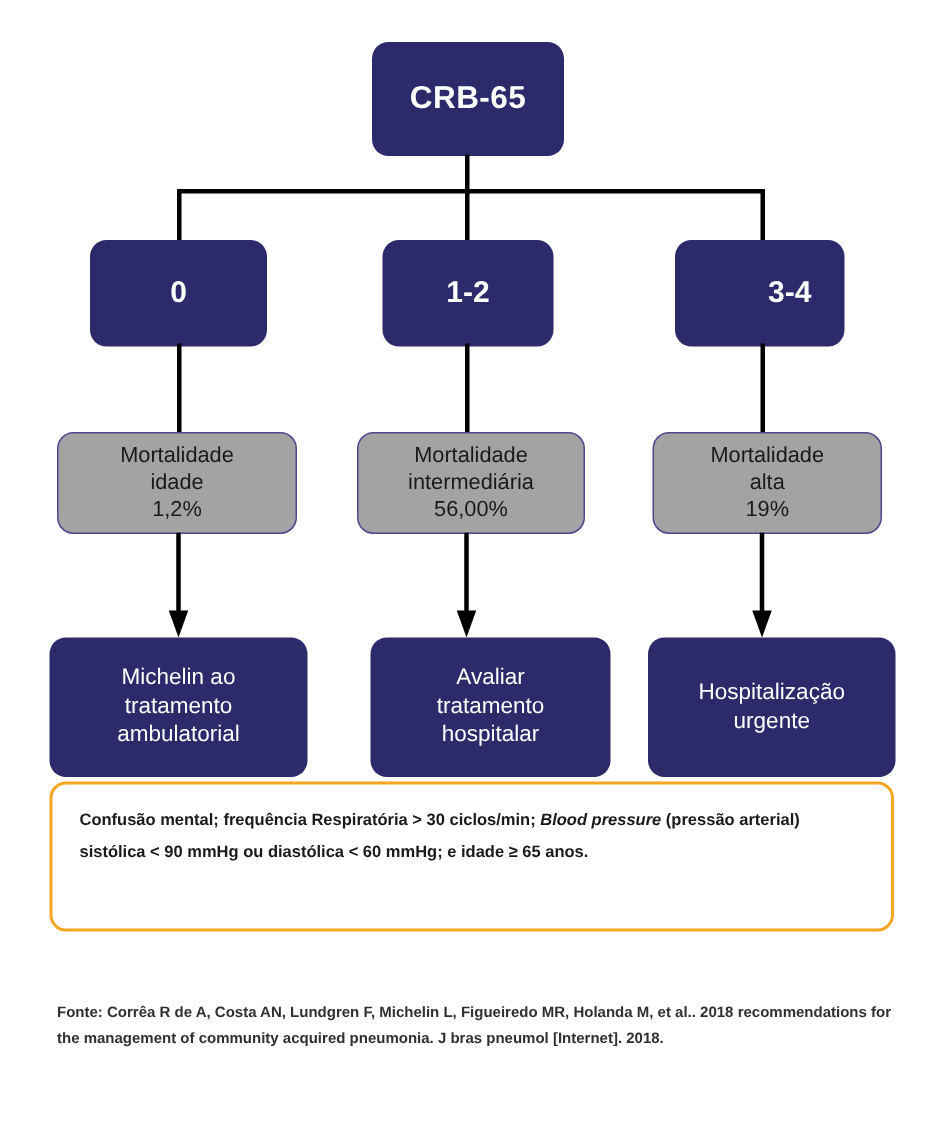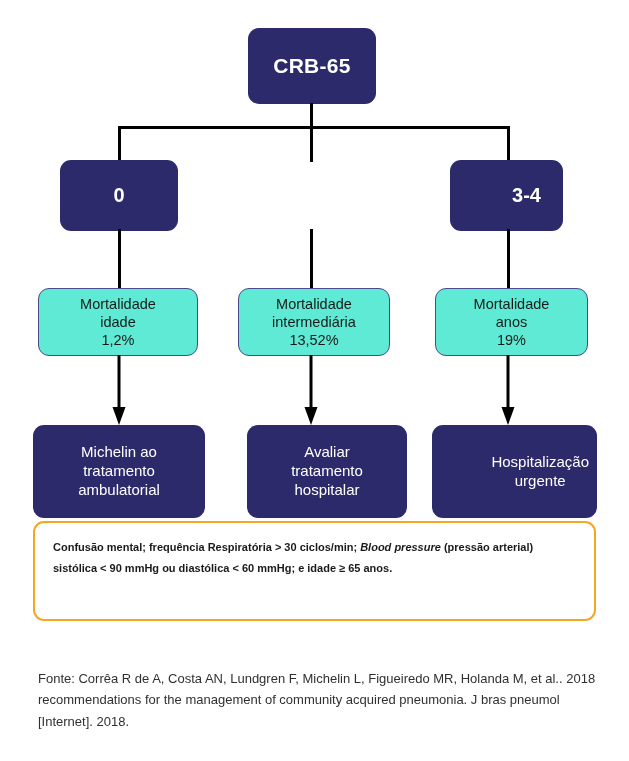--- a/index.html
+++ b/index.html
@@ -32,21 +32,21 @@
     line-height: 1.25;
   }
 
   .node-filled {
     background: #2C2A6B;
     color: #ffffff;
     border-radius: 11px;
   }
 
   .node-outline {
-    background: #5eead4;
+    background: #a3a3a3;
     color: #1a1a1a;
     border: 1.6px solid #4B4A8E;
     border-radius: 11px;
   }
 
   
   .root {
     left: 248px;
     top: 28px;
     width: 128px;
@@ -81,21 +81,21 @@
 
   
   .action {
     top: 425px;
     height: 93px;
     font-size: 15px;
     padding: 0 8px;
   }
   .action-1 { left: 33px;  width: 172px; }
   .action-2 { left: 247px; width: 160px; }
-  .action-3 { left: 432px; width: 165px; justify-content: flex-end; }
+  .action-3 { left: 432px; width: 165px; }
 
   
   .line {
     position: absolute;
     background: #000000;
   }
   .vline { width: 3px; }
   .hline { height: 3px; }
 
   
@@ -138,69 +138,73 @@
     color: #1a1a1a;
   }
   .legend em { font-style: italic; }
 
   
   .source {
     position: absolute;
     left: 38px;
     top: 668px;
     width: 570px;
-    font-size: 13px;
+    font-size: 10px;
     line-height: 1.65;
     color: #303030;
+    font-weight: bold;
   }
 </style>
 </head>
 <body>
 
 <div id="chart">
 
   <div class="node node-filled root">
     <span>CRB-65</span>
   </div>
 
   <div class="line vline stem-root"></div>
   <div class="line hline bus"></div>
   <div class="line vline drop-a"></div>
   <div class="line vline drop-b"></div>
   <div class="line vline drop-c"></div>
 
   <div class="node node-filled score score-0">
     <span>0</span>
   </div>
+  <div class="node node-filled score score-12">
+    <span>1-2</span>
+  </div>
   <div class="node node-filled score score-34">
     <span>3-4</span>
   </div>
 
   <div class="line vline link-a"></div>
   <div class="line vline link-b"></div>
   <div class="line vline link-c"></div>
 
   <div class="node node-outline mort mort-low">
     <div>
       <div>Mortalidade</div>
       <div>idade</div>
       <div>1,2%</div>
     </div>
   </div>
   <div class="node node-outline mort mort-mid">
     <div>
       <div>Mortalidade</div>
       <div>intermediária</div>
-      <div>13,52%</div>
+      <div>56,00%</div>
     </div>
   </div>
   <div class="node node-outline mort mort-high">
     <div>
       <div>Mortalidade</div>
-      <div>anos</div>
+      <div>alta</div>
       <div>19%</div>
     </div>
   </div>
 
   <svg class="arrow arrow-a" viewBox="0 0 16 72">
     <line x1="8" y1="0" x2="8" y2="56" stroke="#000" stroke-width="3"></line>
     <polygon points="1.5,52 14.5,52 8,70" fill="#000"></polygon>
   </svg>
   <svg class="arrow arrow-b" viewBox="0 0 16 72">
     <line x1="8" y1="0" x2="8" y2="56" stroke="#000" stroke-width="3"></line>

